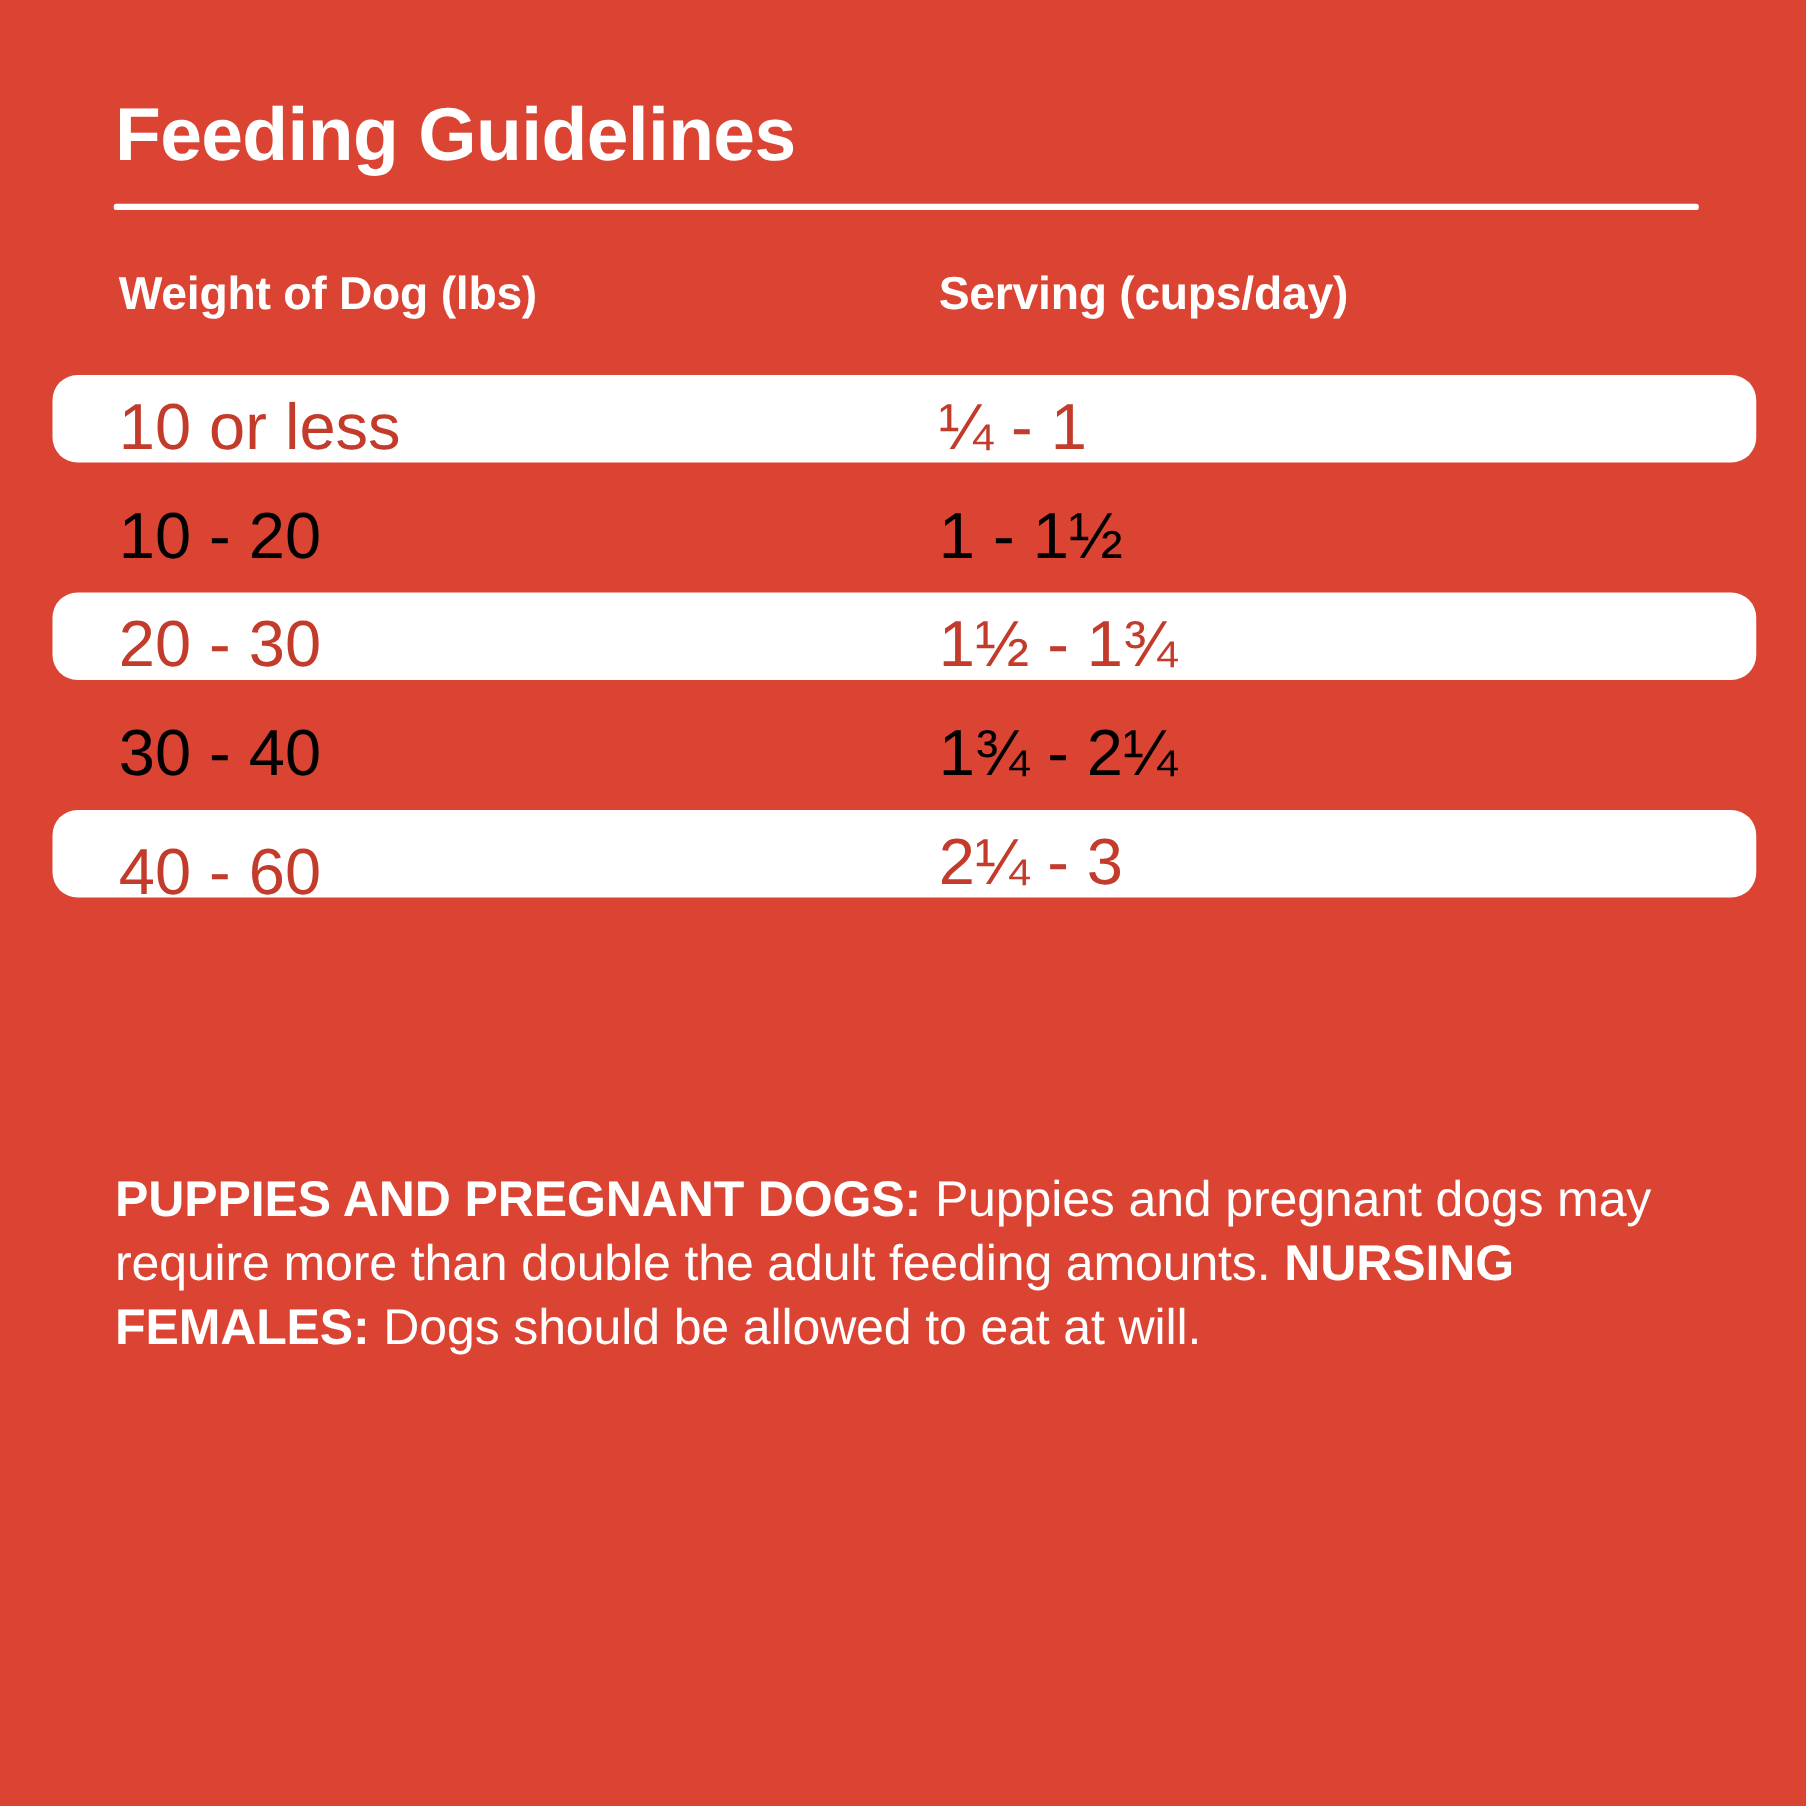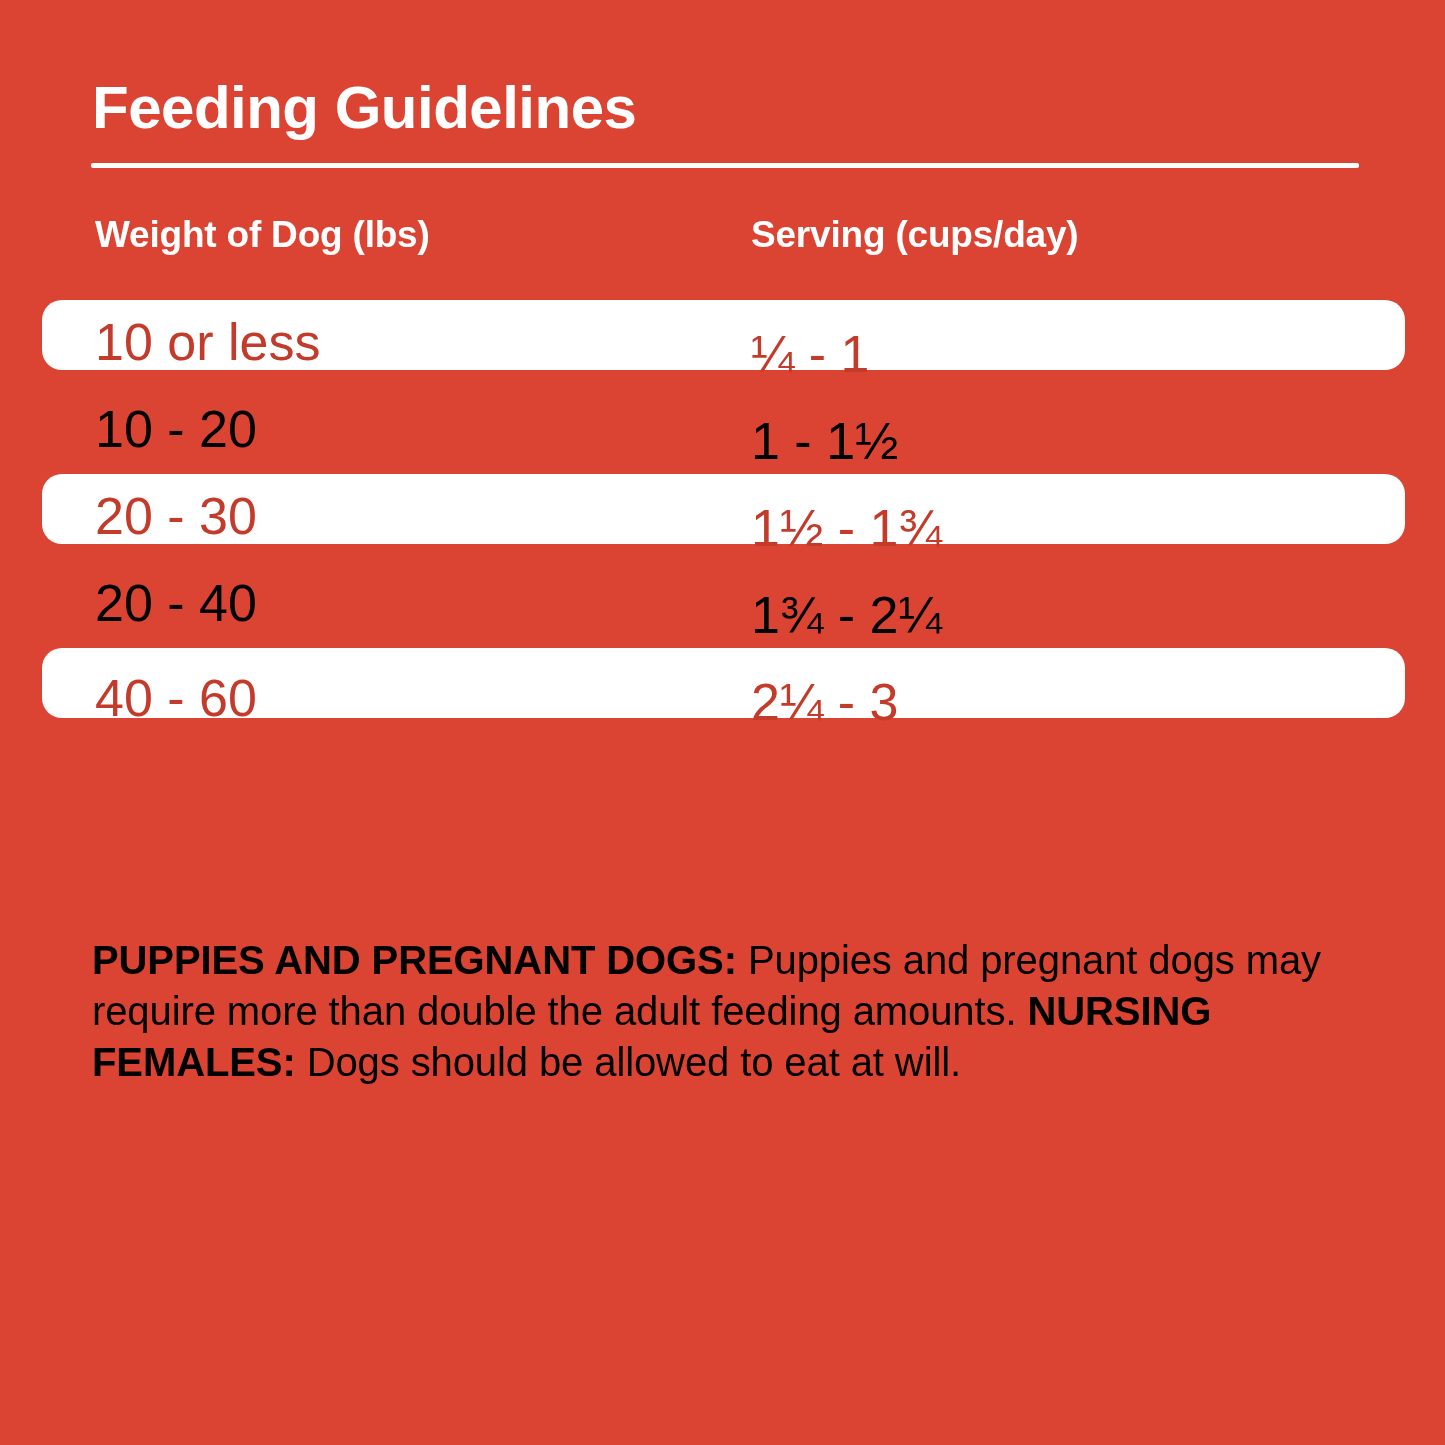--- a/index.html
+++ b/index.html
@@ -89,34 +89,34 @@
 
   .cell {
     position: absolute;
     z-index: 1;
     font-size: 52px;
     font-weight: normal;
     white-space: nowrap;
     line-height: 1;
   }
   .cell-weight { left: 95px; }
-  .cell-serving { left: 751px; margin-top: 12px; }
+  .cell-serving { left: 751px; }
 
   .row.odd .cell { color: #C33B2B; }
   .row.even .cell { color: #000000; }
 
   
   .footnote {
     position: absolute;
     left: 92px;
     top: 935px;
     width: 1275px;
     font-size: 40px;
     line-height: 51px;
-    color: #000000;
+    color: #ffffff;
     letter-spacing: -0.1px;
   }
   .footnote b {
     font-weight: bold;
   }
 </style>
 </head>
 <body>
 
 <div class="panel">
@@ -146,21 +146,21 @@
       </div>
 
       <div class="row odd">
         <div class="pill"></div>
         <div class="cell cell-weight" style="top: 24px;">20 - 30</div>
         <div class="cell cell-serving" style="top: 24px;">1½ - 1¾</div>
       </div>
 
       <div class="row even">
 
-        <div class="cell cell-weight" style="top: 24px;">20 - 40</div>
+        <div class="cell cell-weight" style="top: 24px;">30 - 40</div>
         <div class="cell cell-serving" style="top: 24px;">1¾ - 2¼</div>
       </div>
 
       <div class="row odd">
         <div class="pill"></div>
         <div class="cell cell-weight" style="top: 32px;">40 - 60</div>
         <div class="cell cell-serving" style="top: 24px;">2¼ - 3</div>
       </div>
 
 

